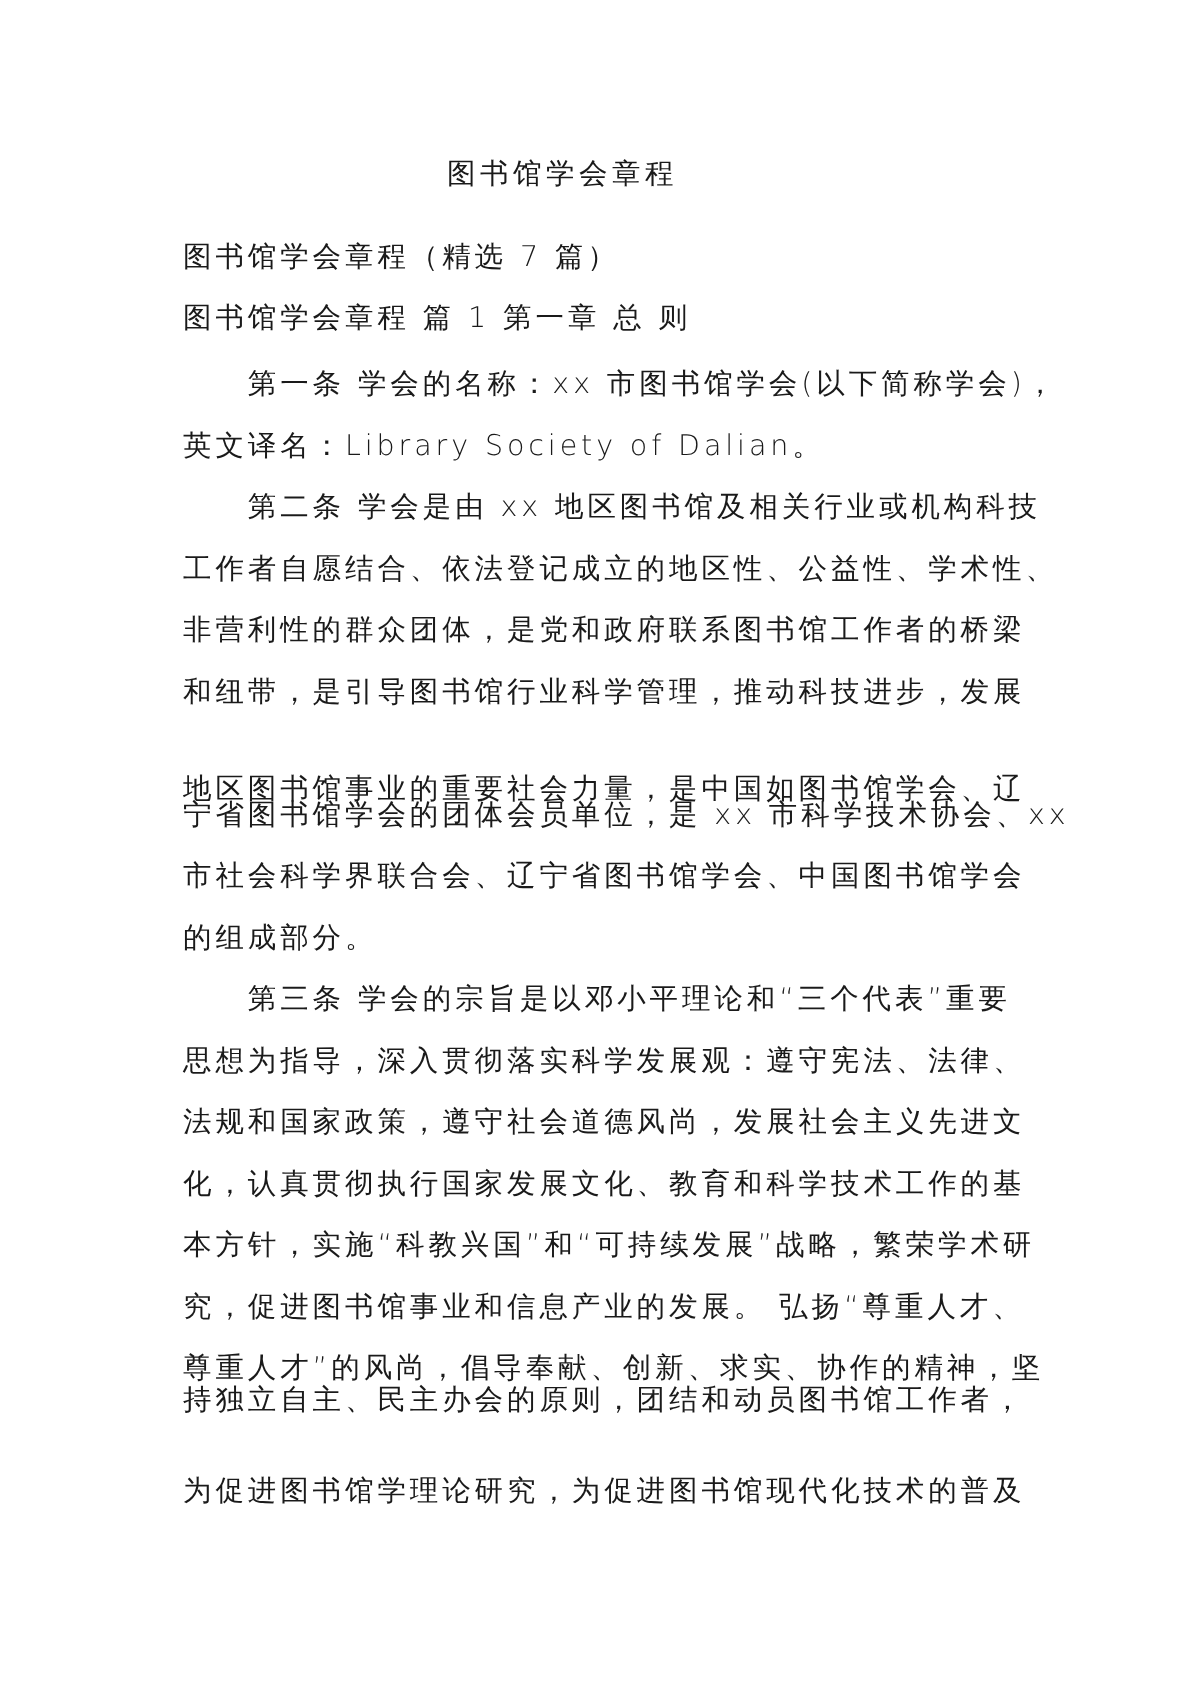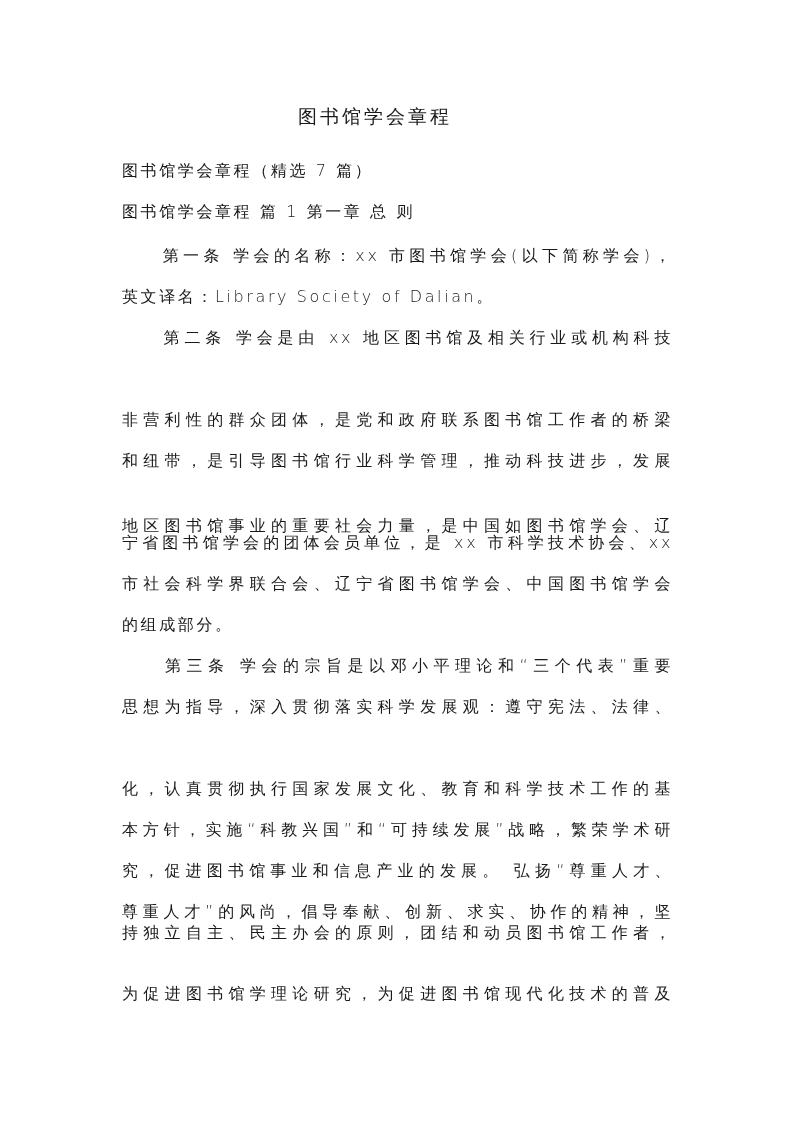--- a/index.html
+++ b/index.html
@@ -9,45 +9,47 @@
     font-family: "DejaVu Sans", "Liberation Sans", sans-serif;
     color: #1a1a1a;
   }
   .doc-title {
     position: absolute; left: 0; right: 0; top: 103px;
     text-align: center; font-size: 19px; letter-spacing: 3px; line-height: 26px;
     font-weight: 300;
   }
   .line {
     position: absolute; left: 122px; width: 551px;
-    font-size: 16px; line-height: 26px; white-space: nowrap;
+    font-size: 19px; line-height: 26px; white-space: nowrap;
     letter-spacing: 2.6px; font-weight: 300;
   }
   .just { text-align: justify; text-align-last: justify; }
 </style>
 </head>
 <body>
 
 <div class="page">
   <div class="doc-title">图书馆学会章程</div>
   <div class="line" style="top:158px;">图书馆学会章程（精选 7 篇）</div>
   <div class="line" style="top:199px;">图书馆学会章程  篇 1        第一章  总  则</div>
 
   <div class="line just" style="top:243px;">　　第一条  学会的名称：xx 市图书馆学会(以下简称学会)，</div>
   <div class="line" style="top:284px;">英文译名：Library Society of Dalian。</div>
 
   <div class="line just" style="top:325px;">　　第二条  学会是由 xx 地区图书馆及相关行业或机构科技</div>
+  <div class="line just" style="top:366px;">工作者自愿结合、依法登记成立的地区性、公益性、学术性、</div>
   <div class="line just" style="top:407px;">非营利性的群众团体，是党和政府联系图书馆工作者的桥梁</div>
   <div class="line just" style="top:448px;">和纽带，是引导图书馆行业科学管理，推动科技进步，发展</div>
   <div class="line just" style="top:489px;margin-top:24px;">地区图书馆事业的重要社会力量，是中国如图书馆学会、辽</div>
   <div class="line just" style="top:530px;">宁省图书馆学会的团体会员单位，是 xx 市科学技术协会、xx</div>
   <div class="line just" style="top:571px;">市社会科学界联合会、辽宁省图书馆学会、中国图书馆学会</div>
   <div class="line" style="top:612px;">的组成部分。</div>
 
   <div class="line just" style="top:653px;">　　第三条  学会的宗旨是以邓小平理论和“三个代表”重要</div>
   <div class="line just" style="top:694px;">思想为指导，深入贯彻落实科学发展观：遵守宪法、法律、</div>
+  <div class="line just" style="top:735px;">法规和国家政策，遵守社会道德风尚，发展社会主义先进文</div>
   <div class="line just" style="top:776px;">化，认真贯彻执行国家发展文化、教育和科学技术工作的基</div>
   <div class="line just" style="top:817px;">本方针，实施“科教兴国”和“可持续发展”战略，繁荣学术研</div>
   <div class="line just" style="top:858px;">究，促进图书馆事业和信息产业的发展。 弘扬“尊重人才、</div>
   <div class="line just" style="top:899px;">尊重人才”的风尚，倡导奉献、创新、求实、协作的精神，坚</div>
   <div class="line just" style="top:920px;">持独立自主、民主办会的原则，团结和动员图书馆工作者，</div>
   <div class="line just" style="top:981px;">为促进图书馆学理论研究，为促进图书馆现代化技术的普及</div>
 </div>
 
 </body></html>

